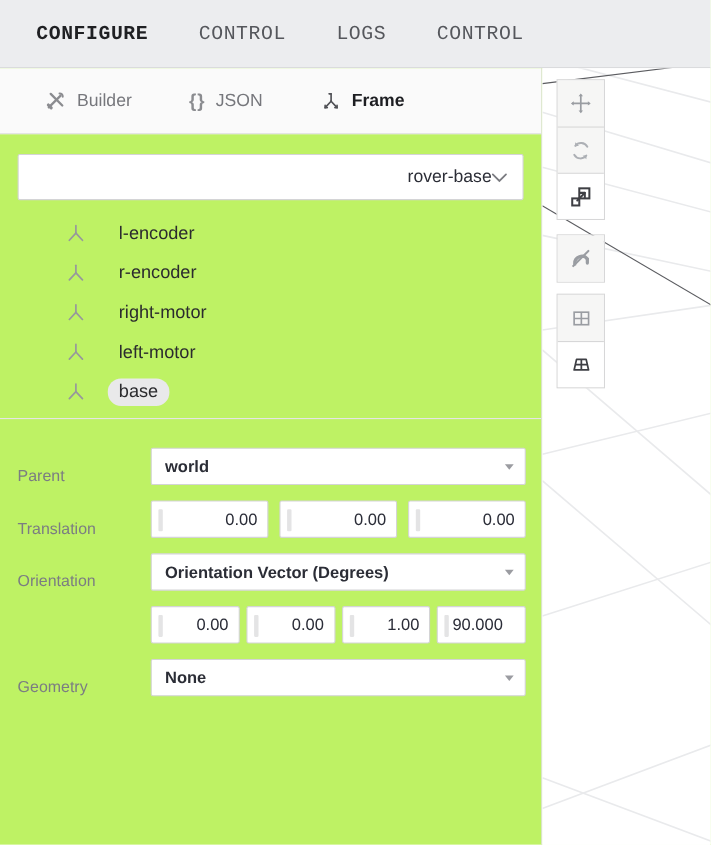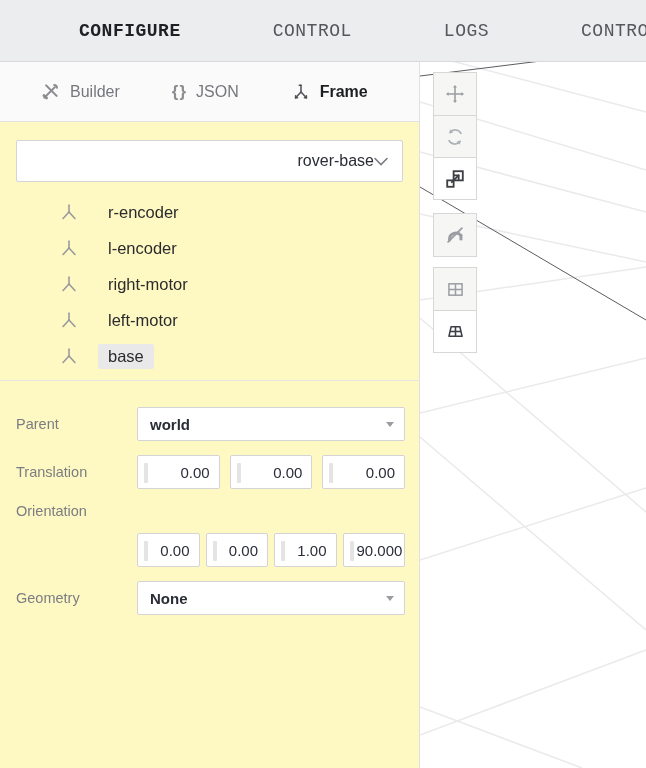--- a/index.html
+++ b/index.html
@@ -2,50 +2,50 @@
 <html><head>
 <meta charset="utf-8">
 <style>
   * { margin:0; padding:0; box-sizing:border-box; }
   html,body { width:646px; height:768px; font-family:"Liberation Sans", sans-serif; background:#fff; overflow:hidden; }
 
   
   .topnav { height:62px; background:#ecedef; border-bottom:1px solid #d9d9db;
             display:flex; align-items:center; padding-left:33px; gap:46px;
             font-family:"Liberation Mono", monospace; font-size:18px; letter-spacing:.5px; }
-  .topnav .navitem { color:#55575c; cursor:pointer;margin-left:46px; }
+  .topnav .navitem { color:#55575c; cursor:pointer; }
   .topnav .navitem.active { color:#1f2023; font-weight:bold; }
 
   .workarea { display:flex; height:706px; }
-  .leftpanel { width:420px; border-right:1px solid #e0e0e0; background:#fef9c3; display:flex; flex-direction:column; }
+  .leftpanel { width:493px; border-right:1px solid #e0e0e0; background:#bef264; display:flex; flex-direction:column; }
 
   
   .subtabs { height:60px; background:#fafafa; border-bottom:1px solid #e2e2e2;
              display:flex; align-items:center; padding-left:40px; gap:52px; }
   .subtab { display:flex; align-items:center; gap:9px; font-size:16px; color:#76777c; cursor:pointer; }
   .subtab.active { color:#1d1e22; font-weight:bold; }
   .subtab .braces { font-size:17px; font-weight:bold; color:#8b8c90; letter-spacing:1px; }
   .subtab svg { display:block; }
 
   
   .machine-select { margin:18px 16px 10px 16px; height:42px; border:1px solid #d4d4d6; border-radius:2px;
                     background:#fff; display:flex; align-items:center; justify-content:flex-end;
                     padding:0 14px; font-size:16px; color:#2b2d36; cursor:pointer; }
 
   
   .tree { padding:2px 0 8px 0; }
   .tree-row { height:36px; display:flex; align-items:center; padding-left:58px; cursor:pointer; }
   .tree-row svg { flex:0 0 auto; }
   .tree-label { margin-left:18px; font-size:16.5px; color:#2b2b2e; padding:3px 10px; border-radius:2px; }
-  .tree-row.selected .tree-label { background:#e9e9ea; }
+  .tree-row.selected .tree-label { background:#e9e9ea;border-radius:12px; }
   .tree-divider { border-top:1px solid #e5e5e5; margin-top:6px; }
 
   
   .form { padding:18px 14px 0 16px; }
-  .form-row { display:flex; align-items:center; margin-bottom:14px; }
+  .form-row { display:flex; align-items:flex-end; margin-bottom:14px; }
   .form-label { width:121px; font-size:14.5px; color:#7b7d82; flex:0 0 auto; }
   .controls { flex:1; display:flex; gap:10px; }
   .controls.tight { gap:6px; }
 
   .select { height:34px; border:1px solid #d4d4d6; border-radius:2px; background:#fff; flex:1;
             display:flex; align-items:center; justify-content:space-between; padding:0 10px 0 12px;
             cursor:pointer; min-width:0;gap:32px; }
   .select .sel-text { font-size:15px; font-weight:600; color:#2b2d36; white-space:nowrap;
                       overflow:hidden; text-overflow:ellipsis; }
   .caret { width:0; height:0; border-left:4.5px solid transparent; border-right:4.5px solid transparent;
@@ -124,29 +124,29 @@
         </svg>
     </div>
 
     <div class="tree">
       <div class="tree-row">
         <svg width="22" height="22" viewBox="0 0 24 24" fill="none" stroke="#97989c" stroke-width="1.7" stroke-linecap="round">
             <path d="M12 4.5 L12 12"></path>
             <path d="M12 12 L5.5 19"></path>
             <path d="M12 12 L18.5 19"></path>
           </svg>
+        <span class="tree-label">l-encoder</span>
+      </div>
+      <div class="tree-row">
+        <svg width="22" height="22" viewBox="0 0 24 24" fill="none" stroke="#97989c" stroke-width="1.7" stroke-linecap="round">
+            <path d="M12 4.5 L12 12"></path>
+            <path d="M12 12 L5.5 19"></path>
+            <path d="M12 12 L18.5 19"></path>
+          </svg>
         <span class="tree-label">r-encoder</span>
-      </div>
-      <div class="tree-row">
-        <svg width="22" height="22" viewBox="0 0 24 24" fill="none" stroke="#97989c" stroke-width="1.7" stroke-linecap="round">
-            <path d="M12 4.5 L12 12"></path>
-            <path d="M12 12 L5.5 19"></path>
-            <path d="M12 12 L18.5 19"></path>
-          </svg>
-        <span class="tree-label">l-encoder</span>
       </div>
       <div class="tree-row">
         <svg width="22" height="22" viewBox="0 0 24 24" fill="none" stroke="#97989c" stroke-width="1.7" stroke-linecap="round">
             <path d="M12 4.5 L12 12"></path>
             <path d="M12 12 L5.5 19"></path>
             <path d="M12 12 L18.5 19"></path>
           </svg>
         <span class="tree-label">right-motor</span>
       </div>
       <div class="tree-row">
@@ -193,20 +193,26 @@
           </div>
           <div class="numfield">
             <span class="dragbar"></span>
             <input readonly="" value="0.00" style="">
           </div>
         </div>
       </div>
 
       <div class="form-row">
         <div class="form-label">Orientation</div>
+        <div class="controls">
+          <div class="select">
+            <span class="sel-text">Orientation Vector (Degrees)</span>
+            <span class="caret"></span>
+          </div>
+        </div>
       </div>
 
       <div class="form-row">
         <div class="form-label"></div>
         <div class="controls tight">
           <div class="numfield">
             <span class="dragbar"></span>
             <input readonly="" value="0.00" style="">
           </div>
           <div class="numfield">

